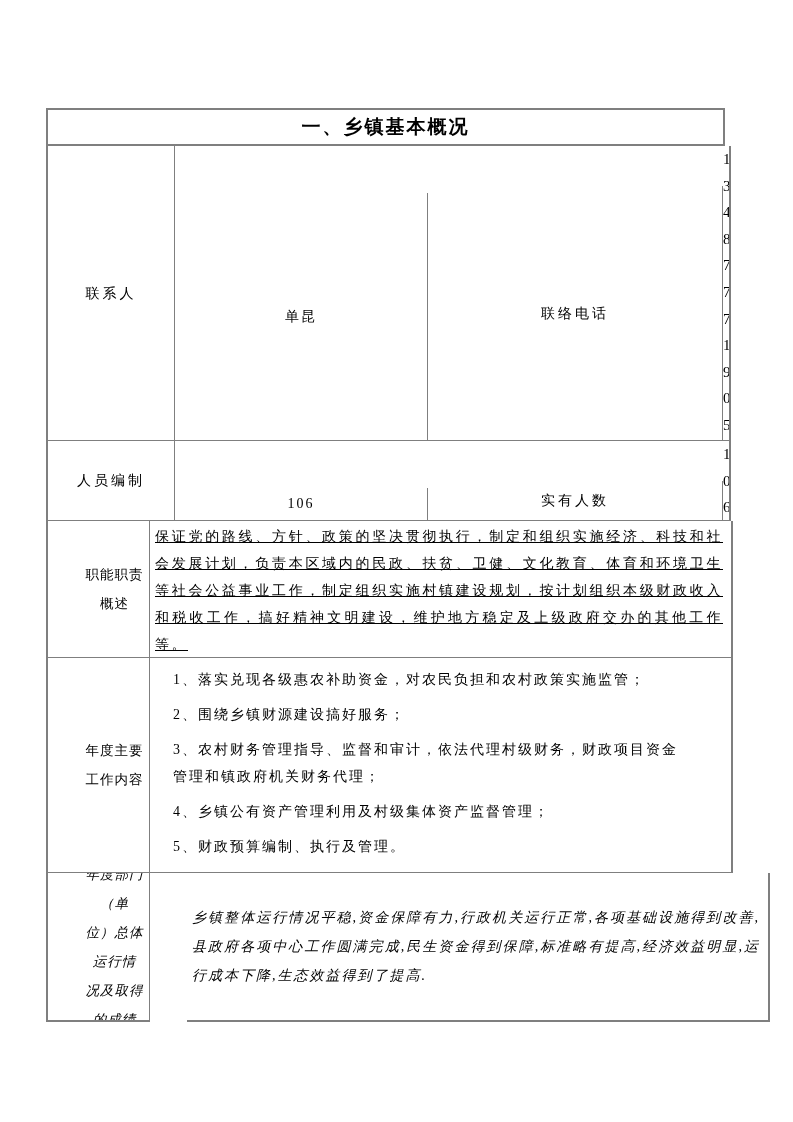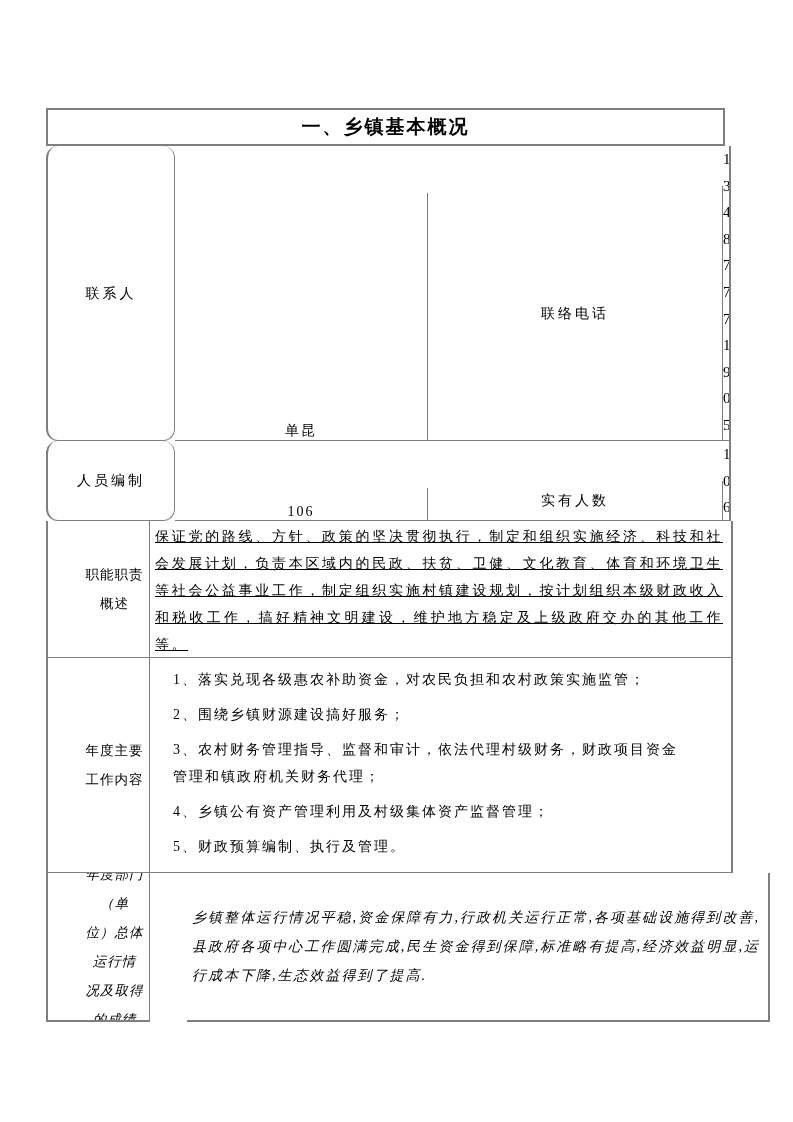--- a/index.html
+++ b/index.html
@@ -27,26 +27,26 @@
   .outer-left{ border-left:2px solid var(--bc); }
   .outer-right{ border-right:2px solid var(--bc); }
   .bottom-row .cell{ border-bottom:2px solid var(--bc);font-style:italic; }
 
   .label-cell{
     display:flex; align-items:center; justify-content:center;
     text-align:center; font-size:14px; letter-spacing:3px;
     line-height:29px; white-space:pre-line;
   }
   .center-cell{
-    display:flex; align-items:flex-end; justify-content:center;
+    display:flex; align-items:center; justify-content:center;
     font-size:14px; letter-spacing:2px; text-align:center;margin-top:47px;
   }
 
   
-  .r12 .c1{ width:129px;border-radius:12px; }
+  .r12 .c1{ width:129px; }
   .r12 .c2{ width:253px; }
   .r12 .c3{ width:295px;margin-top:40px; }
   .r12 .c4{ width:8px; }
   .row-contact{ height:295px; }
   .row-staff{ height:80px; }
 
   .digits-cell{ font-size:15px; letter-spacing:0; padding:0; }
   .row-contact .digits-cell div{ line-height:26.6px; }
   .row-staff .digits-cell div{ line-height:26.5px; }
   .digits-cell div{ text-align:left; }

